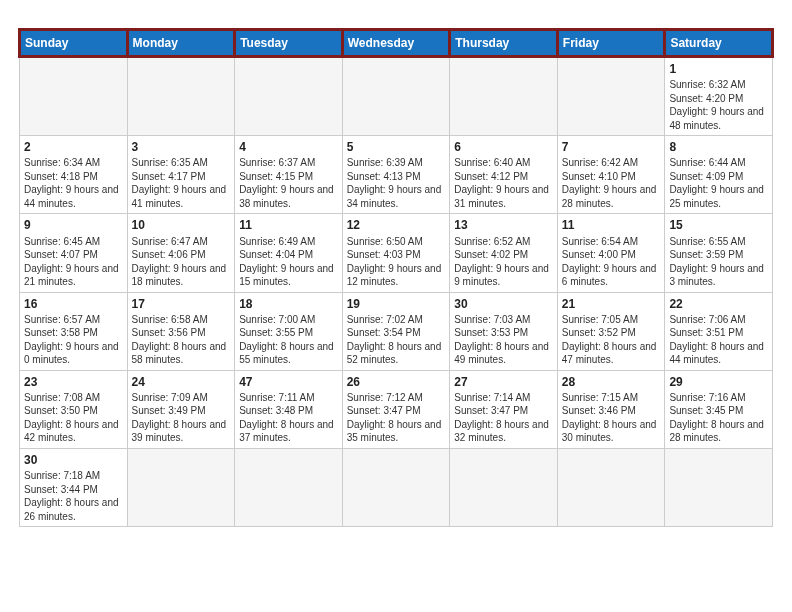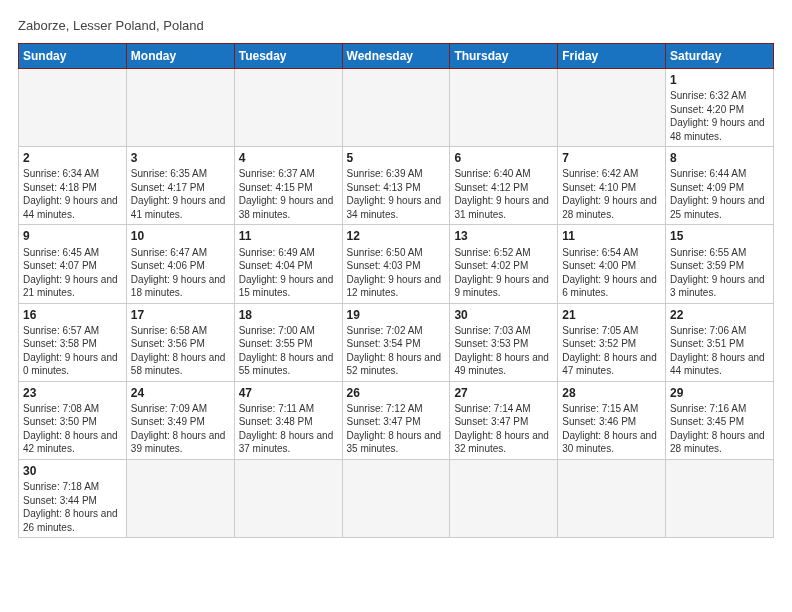--- a/index.html
+++ b/index.html
@@ -45,21 +45,21 @@
       border-collapse: collapse;
       border: 1px solid #bbb;
     }
     .calendar th {
       background: #1a73c1;
       color: #fff;
       font-size: 12px;
       font-weight: bold;
       padding: 5px 4px;
       text-align: left;
-      border: 1px solid #7f1d1d;
+      border: 3px solid #7f1d1d;
     }
     .calendar td {
       vertical-align: top;
       border: 1px solid #ccc;
       padding: 3px 4px;
       width: calc(100% / 7);
       min-height: 72px;
       background: #fff;
       font-size: 9.5px;
       color: #333;
@@ -80,21 +80,20 @@
       color: #333;
       line-height: 1.35;
     }
   </style>
 </head>
 <body>
 
 <div class="page">
   <div class="header">
     <div class="title-block">
-      <div class="subtitle">Zaborze, Lesser Poland, Poland</div>
     </div>
   </div>
 
   <table class="calendar">
     <thead>
       <tr>
 
       <th>Sunday</th>
           <th>Monday</th>
           <th>Tuesday</th>

